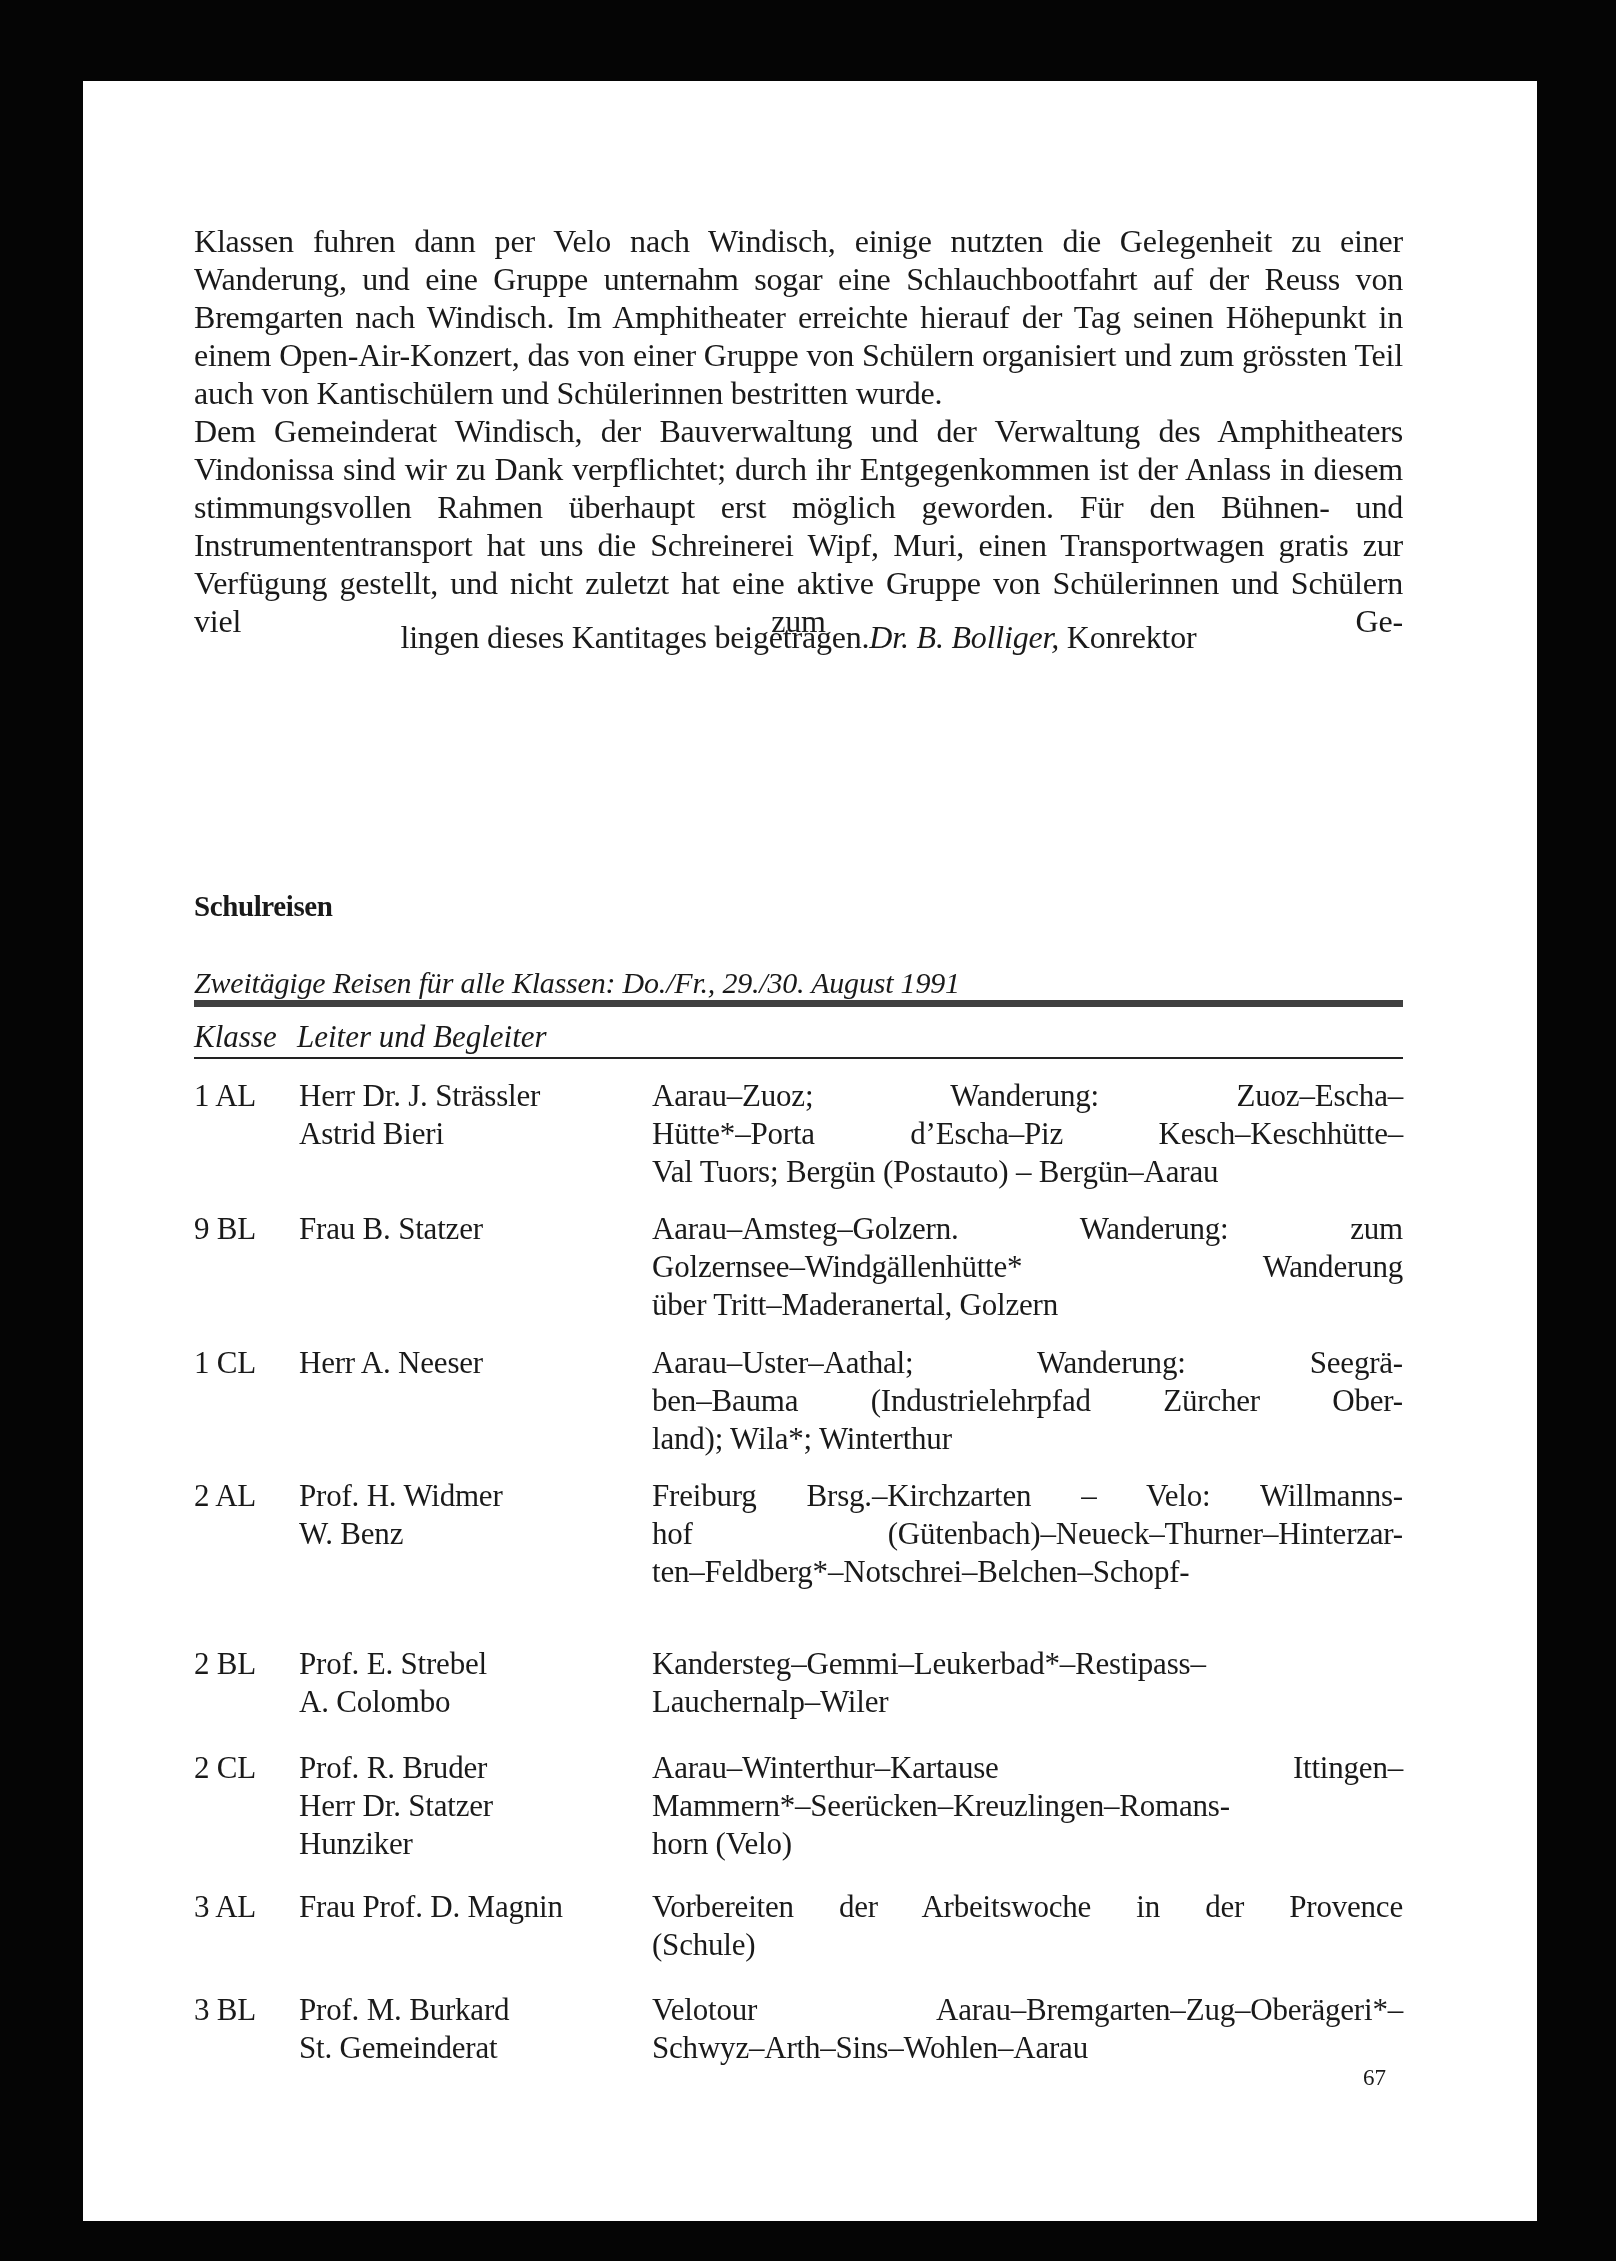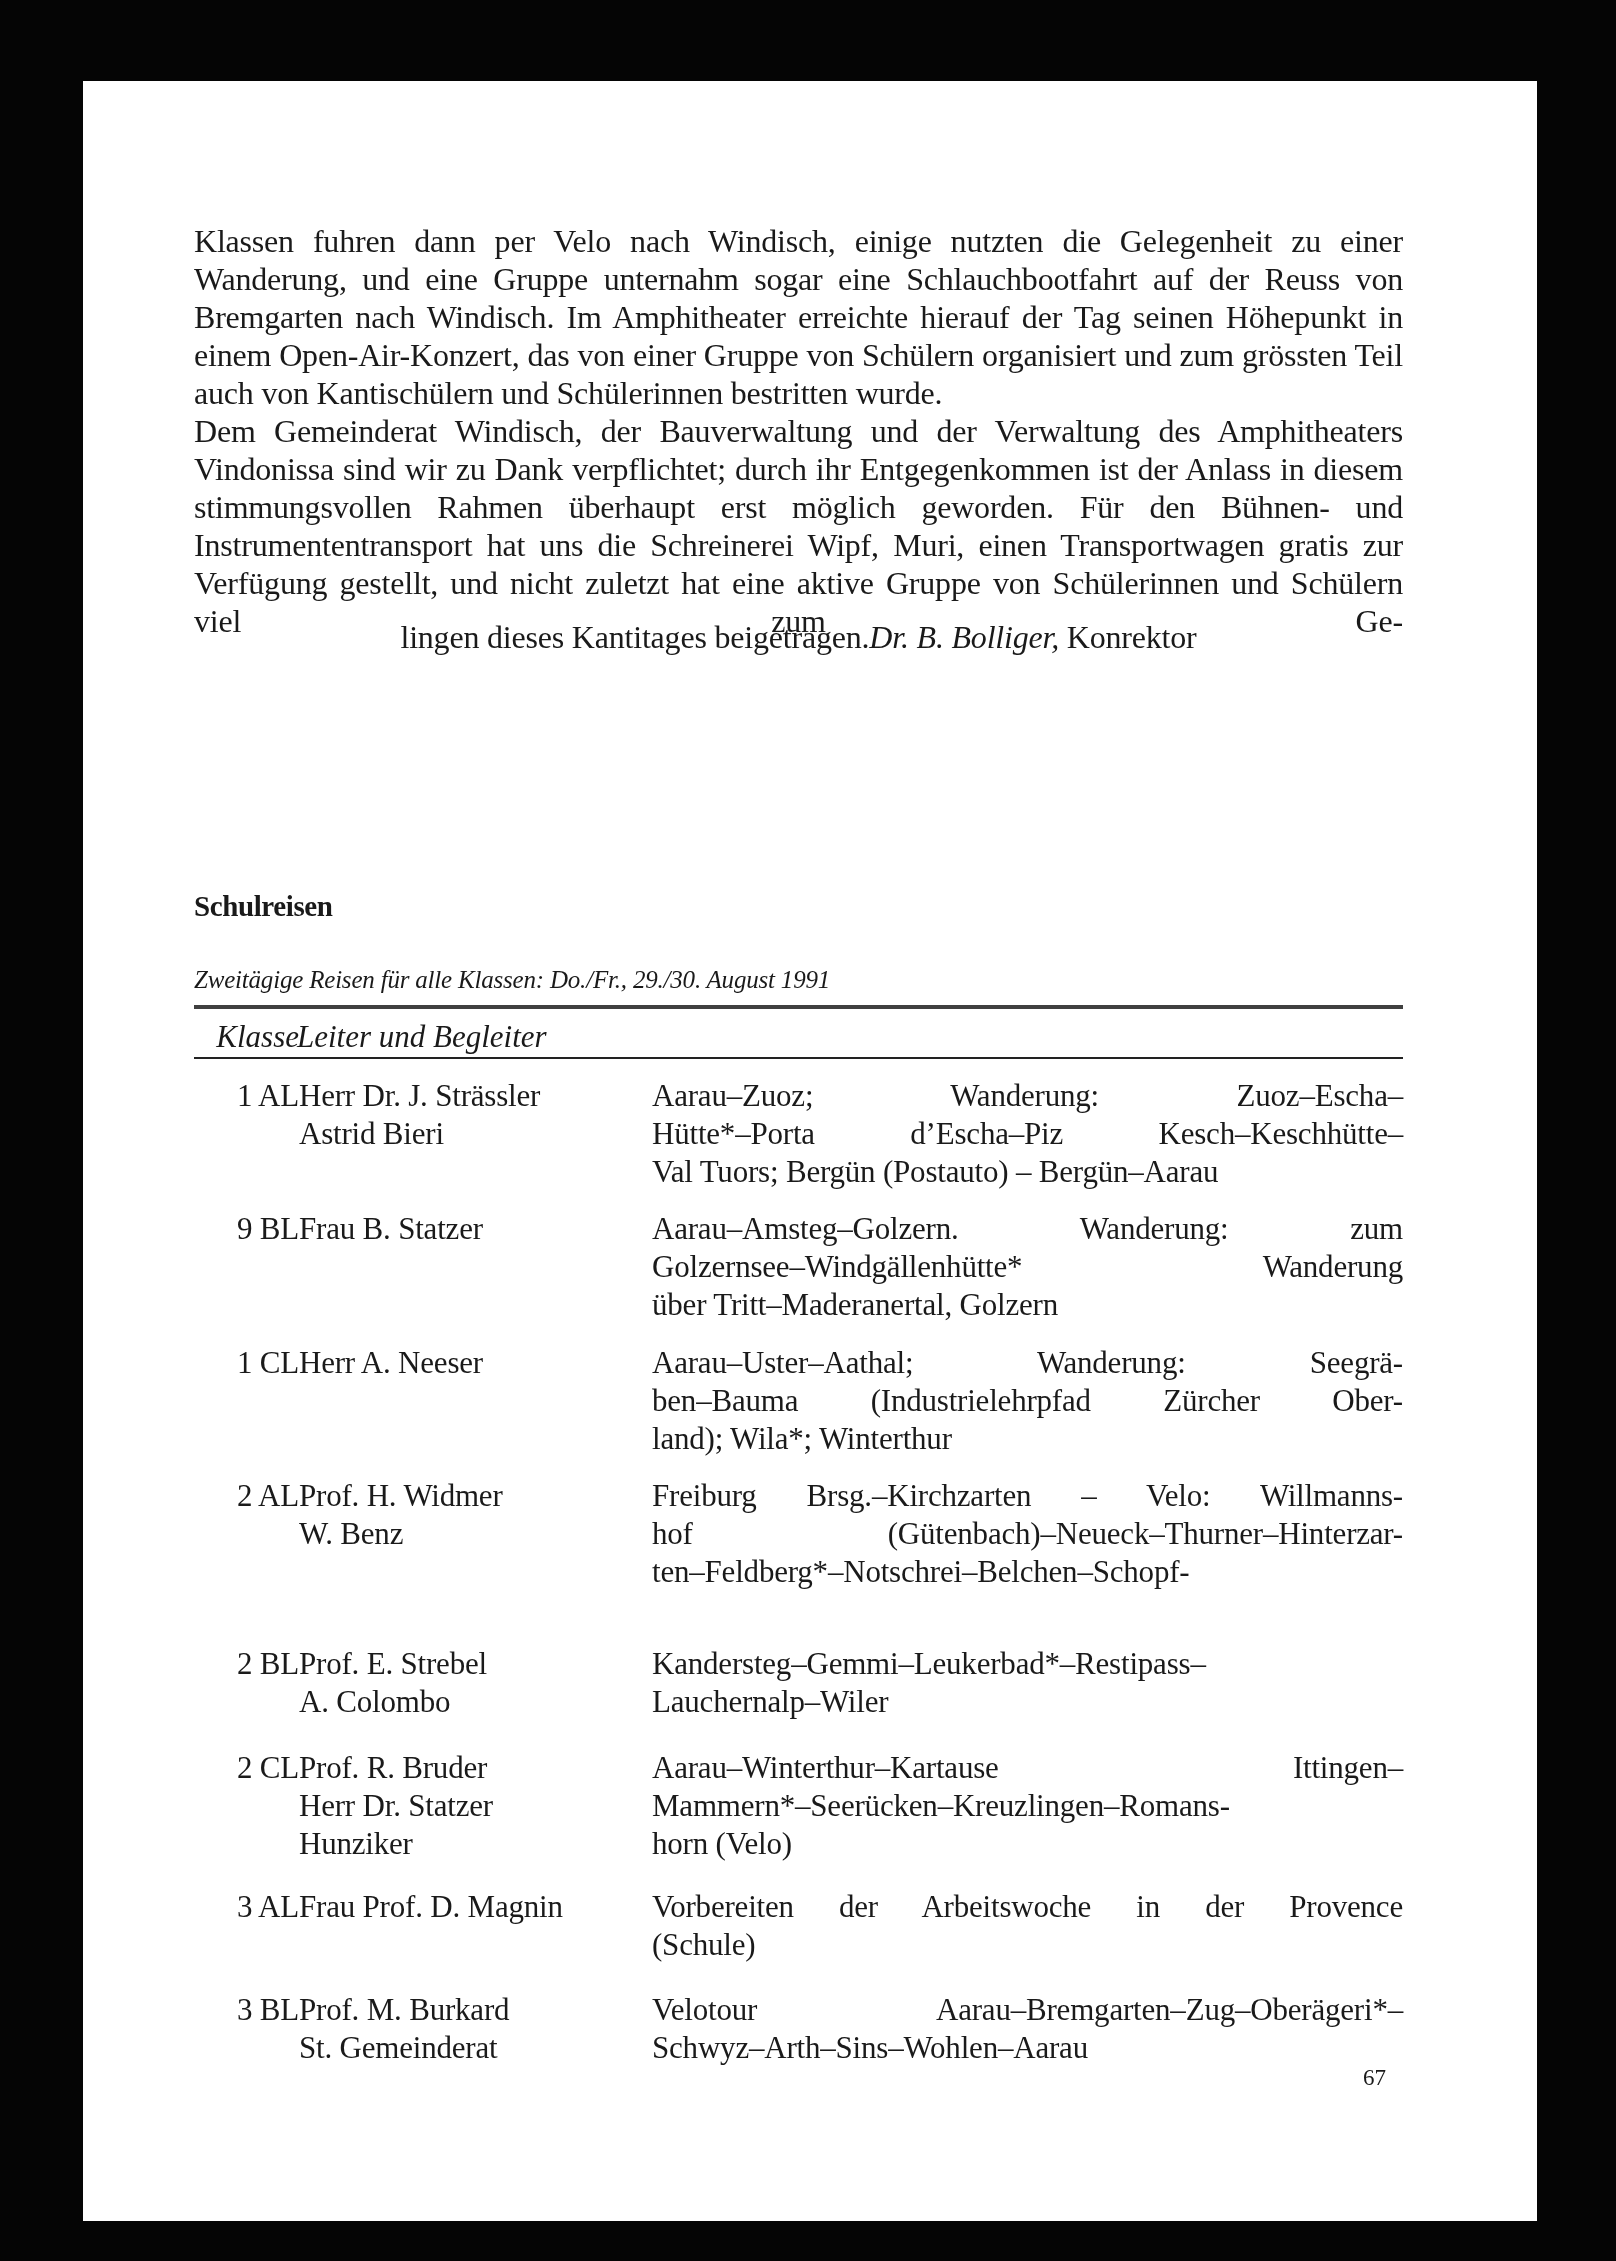--- a/index.html
+++ b/index.html
@@ -8,23 +8,23 @@
     font-family:"Liberation Serif","DejaVu Serif",serif; color:#1a1a1a;
   }
   .page {
     position:absolute; left:83px; top:81px; width:1454px; height:2140px; background:#ffffff;
   }
   .content { position:absolute; left:111px; top:141px; width:1209px; }
   .para { font-size:32px; line-height:38px; text-align:justify; margin:0; letter-spacing:-0.2px; }
   .para.last-sign { display:flex; justify-content:space-between; }
   .sig em { font-style:italic; }
   .heading { position:absolute; top:668px; left:0; font-size:29px; font-weight:bold; letter-spacing:-0.4px; margin:0; }
-  .subtitle { position:absolute; top:744px; left:0; width:1209px; font-size:25px; font-style:italic; padding-bottom:11px; border-bottom:4px solid #404040; letter-spacing:-0.2px; }
+  .subtitle { position:absolute; top:744px; left:0; width:1209px; font-size:30px; font-style:italic; padding-bottom:0; border-bottom:7px solid #404040; letter-spacing:-0.2px; }
   .thead { position:absolute; top:797px; left:0; width:1209px; font-size:31px; font-style:italic; border-bottom:2px solid #222; padding-bottom:2.4px; height:36px; }
-  .col-k { position:absolute; left:0; width:105px;text-align:right; }
+  .col-k { position:absolute; left:0; width:105px; }
   .col-l { position:absolute; left:105px; width:323px; }
   .col-r { position:absolute; left:458px; width:751px; }
   .rows { position:absolute; top:855px; left:0; width:1209px; }
   .row { position:relative; font-size:31px; line-height:38px; letter-spacing:-0.2px; }
   .row .col-r { text-align:justify; text-align-last:auto; }
   .row .line { display:block; }
   .row .line.just { text-align:justify; text-align-last:justify; }
   .pagenum { position:absolute; top:1843px; right:17px; font-size:23px; }
 </style>
 </head>

